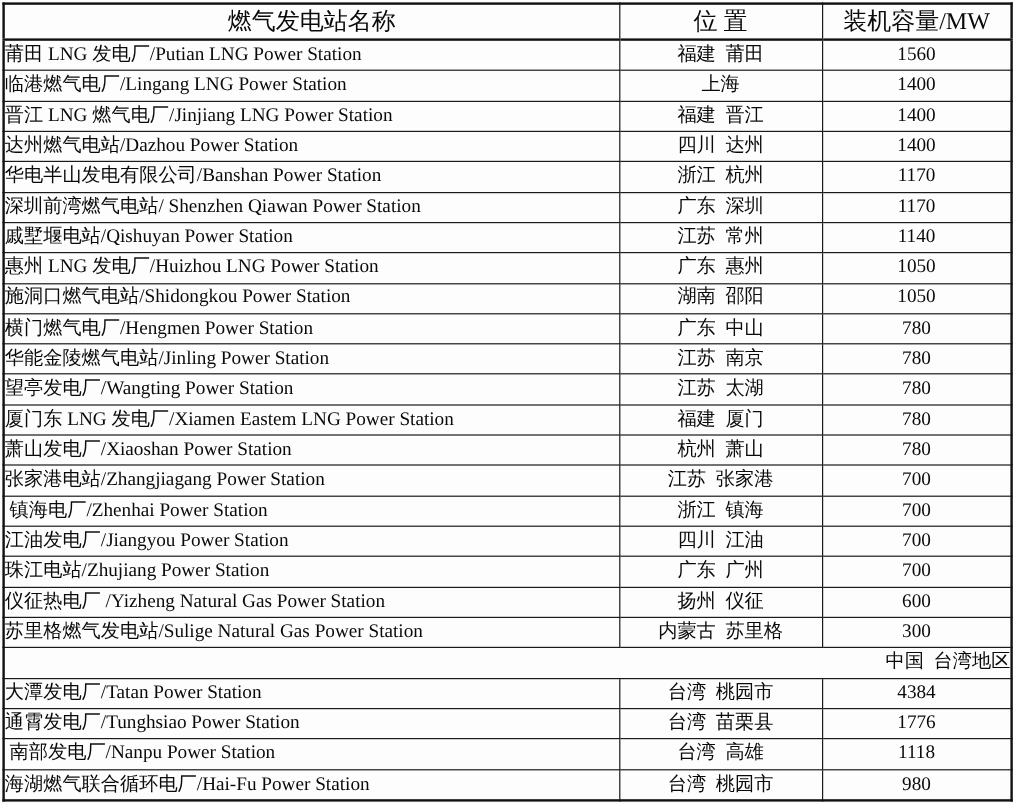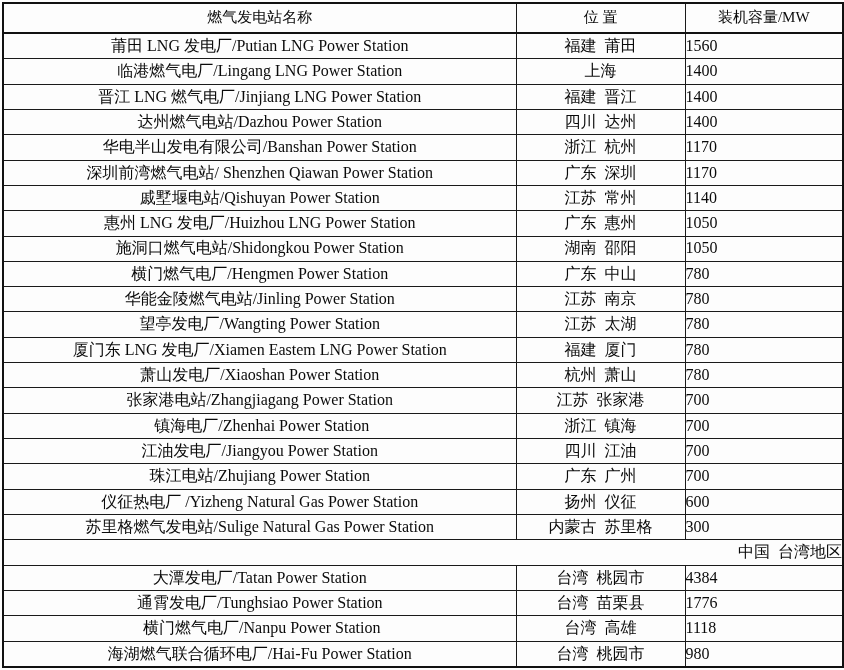--- a/index.html
+++ b/index.html
@@ -43,36 +43,36 @@
     line-height: 1.15;
   }
   
   table.power-table {
     border: 2px solid #111111;
   }
   table.power-table tr.header-row th {
     border-bottom: 2px solid #111111;
     height: 28px;
     text-align: center;
-    font-size: 15px;
+    font-size: 20px;
   }
   table.power-table td { height: 23px; }
 
   td.name-cell {
-    text-align: center;
+    text-align: left;
     padding-left: 6px;
     white-space: pre;
   }
   td.loc-cell {
     text-align: center;
     padding-left: 9px;
     white-space: pre;
   }
   td.cap-cell {
-    text-align: left;
+    text-align: center;
   }
   td.section-cell {
     text-align: right;
     padding-left: 6px;
     white-space: pre;
   }
 </style>
 </head>
 <body>
 
@@ -198,21 +198,21 @@
           <td class="name-cell">大潭发电厂/Tatan Power Station</td>
           <td class="loc-cell">台湾  桃园市</td>
           <td class="cap-cell">4384</td>
         </tr>
         <tr>
           <td class="name-cell">通霄发电厂/Tunghsiao Power Station</td>
           <td class="loc-cell">台湾  苗栗县</td>
           <td class="cap-cell">1776</td>
         </tr>
         <tr>
-          <td class="name-cell"> 横门燃气电厂/Nanpu Power Station</td>
+          <td class="name-cell"> 南部发电厂/Nanpu Power Station</td>
           <td class="loc-cell">台湾  高雄</td>
           <td class="cap-cell">1118</td>
         </tr>
         <tr>
           <td class="name-cell">海湖燃气联合循环电厂/Hai-Fu Power Station</td>
           <td class="loc-cell">台湾  桃园市</td>
           <td class="cap-cell">980</td>
         </tr>
       </tbody>
   </table>

